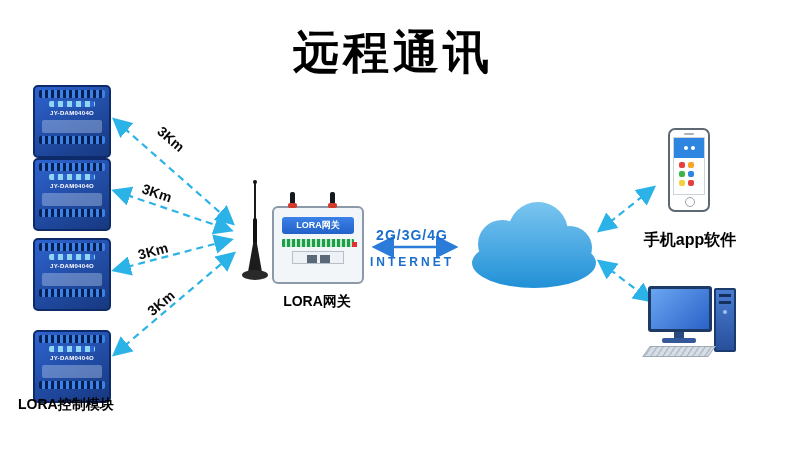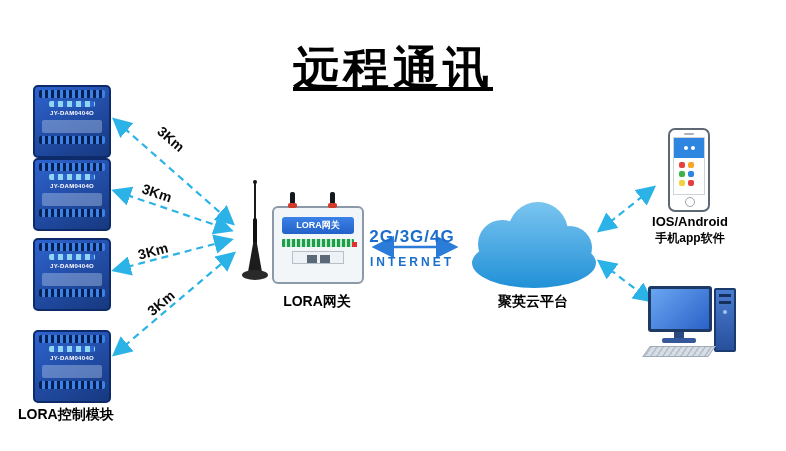--- a/index.html
+++ b/index.html
@@ -1,19 +1,19 @@
 <!DOCTYPE html>
 <html><head>
 <meta charset="utf-8">
 <style>
   html,body{margin:0;padding:0;background:#fff;}
   .canvas{position:relative;width:786px;height:451px;background:#ffffff;overflow:hidden;
           font-family:"Liberation Sans","DejaVu Sans",sans-serif;}
-  .title{position:absolute;left:0;right:0;top:22px;margin:16px;text-align:center;
-         font-size:46px;font-weight:800;color:#000;letter-spacing:4px;text-decoration:underline;}
+  .title{position:absolute;left:0;right:0;top:22px;margin:0;text-align:center;
+         font-size:46px;font-weight:800;color:#000;letter-spacing:4px;}
   .arrows{position:absolute;left:0;top:0;pointer-events:none;}
 
   
   .module{position:absolute;width:78px;height:73px;background:linear-gradient(150deg,#2e63cf,#16387f);
           border:2px solid #0d2a6a;border-radius:5px;box-sizing:border-box;}
   .m-strip{height:8px;margin:3px 4px 0;border-radius:2px;
            background:repeating-linear-gradient(90deg,#081f52 0 3px,#3b82e8 3px 6px);}
   .m-logo{height:6px;margin:3px 14px 0;border-radius:2px;
           background:repeating-linear-gradient(90deg,#8fd6f2 0 5px,#2e63cf 5px 9px);}
   .m-text{margin-top:3px;font-size:6px;line-height:7px;color:#fff;text-align:center;
@@ -44,21 +44,21 @@
            background:linear-gradient(#3b82e8,#2261c8);color:#fff;font-size:9px;font-weight:700;}
   .gw-term{margin:5px 8px 0;height:8px;border-radius:1px;
            background:repeating-linear-gradient(90deg,#1f9e4a 0 3px,#bfe9cd 3px 5px);}
   .gw-ports{margin:4px 18px 0;height:13px;background:#eef2f6;border:1px solid #b5c0ca;
             display:flex;gap:3px;justify-content:center;align-items:flex-end;box-sizing:border-box;}
   .gw-port{width:10px;height:8px;background:#5a6878;}
   .gw-btn{position:absolute;right:5px;top:34px;width:5px;height:5px;background:#e03030;}
 
   
   .netlabel{position:absolute;width:92px;text-align:center;font-weight:800;color:#1b6ecb;}
-  .netlabel.top{left:366px;top:227px;font-size:17px;letter-spacing:1px;}
+  .netlabel.top{left:366px;top:227px;font-size:14px;letter-spacing:1px;}
   .netlabel.bottom{left:366px;top:255px;font-size:12px;letter-spacing:3px;}
 
   
   .cloud-wrap{position:absolute;left:464px;top:202px;width:140px;height:88px;}
   .cloud-text{position:absolute;left:474px;top:232px;width:120px;text-align:center;
               font-size:21px;font-weight:800;color:#fff;letter-spacing:2px;}
 
   
   .phone{position:absolute;left:668px;top:128px;width:42px;height:84px;background:#fff;
          border:2px solid #5e6875;border-radius:7px;box-sizing:border-box;}
@@ -134,21 +134,21 @@
     <div class="m-panel"></div>
     <div class="m-strip bottom"></div>
   </div>
   <div class="module" style="left:33px;top:330px">
     <div class="m-strip"></div>
     <div class="m-logo"></div>
     <div class="m-text">JY-DAM0404O</div>
     <div class="m-panel"></div>
     <div class="m-strip bottom"></div>
   </div>
-  <div class="cap" style="left:18px;top:406px;width:140px;text-align:left">LORA控制模块</div>
+  <div class="cap" style="left:18px;top:396px;width:140px;text-align:left">LORA控制模块</div>
 
   <div class="dist" style="left:150px;top:131px;transform:rotate(41deg)">3Km</div>
   <div class="dist" style="left:136px;top:185px;transform:rotate(19deg)">3Km</div>
   <div class="dist" style="left:132px;top:243px;transform:rotate(-15deg)">3Km</div>
   <div class="dist" style="left:140px;top:295px;transform:rotate(-40deg)">3Km</div>
 
   <div class="antenna">
     <div class="ant-knob"></div>
     <div class="ant-whip"></div>
     <div class="ant-mid"></div>
@@ -173,42 +173,40 @@
   <div class="netlabel bottom">INTERNET</div>
 
   <div class="cloud-wrap">
     <svg width="140" height="88">
       <circle cx="38" cy="42" r="24" fill="url(#cg)"></circle>
       <circle cx="74" cy="30" r="30" fill="url(#cg)"></circle>
       <circle cx="106" cy="46" r="22" fill="url(#cg)"></circle>
       <ellipse cx="70" cy="61" rx="62" ry="25" fill="url(#cg)"></ellipse>
     </svg>
   </div>
-  <div class="cap" style="left:468px;top:293px;width:130px">聚英云平台</div>
 
   <div class="phone">
     <div class="ph-speaker"></div>
     <div class="ph-screen">
       <div class="ph-head">
         <div class="ph-dot-w"></div>
         <div class="ph-dot-w"></div>
       </div>
       <div class="ph-icons">
         <div class="ph-icon" style="background:#e34040"></div>
         <div class="ph-icon" style="background:#f6a623"></div>
         <div class="ph-icon" style="background:#3bb54a"></div>
         <div class="ph-icon" style="background:#2f86e0"></div>
         <div class="ph-icon" style="background:#f4d03f"></div>
         <div class="ph-icon" style="background:#e34040"></div>
       </div>
     </div>
     <div class="ph-home"></div>
   </div>
-  <div class="cap" style="left:620px;top:214px;width:140px;font-size:13px">IOS/Android</div>
-  <div class="cap" style="left:620px;top:230px;width:140px;font-size:12px">手机app软件</div>
+  <div class="cap" style="left:620px;top:230px;width:140px;font-size:16px">手机app软件</div>
 
   <div class="pc-monitor"></div>
   <div class="pc-neck"></div>
   <div class="pc-base"></div>
   <div class="pc-tower">
     <div class="slot"></div>
     <div class="slot"></div>
     <div class="dot"></div>
   </div>
   <div class="pc-keyboard"></div>

